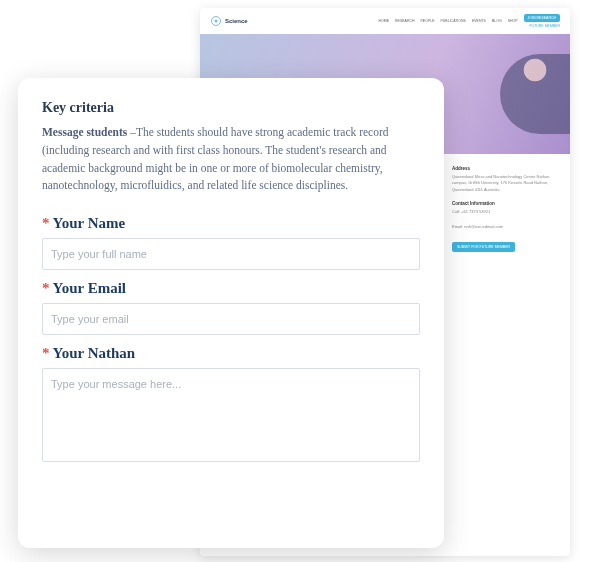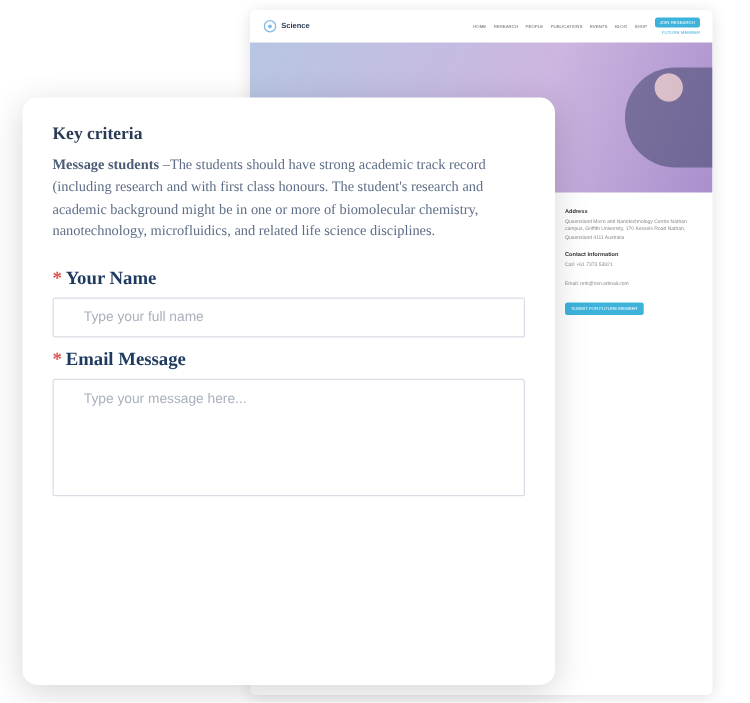--- a/index.html
+++ b/index.html
@@ -98,21 +98,21 @@
     font-size: 15px;
     font-weight: 700;
     color: #1e3a5f;
     margin-bottom: 6px;
   }
   .field label .req { color: #d9534f; margin-right: 3px; }
   .field input, .field textarea {
     width: 100%;
     border: 1px solid #d9dee6;
     border-radius: 2px;
-    padding: 9px 24px;
+    padding: 9px 8px;
     font-size: 11px;
     color: #444;
     font-family: Arial, sans-serif;
     background: #fff;
   }
   .field input::placeholder, .field textarea::placeholder { color: #aab1bd; }
   .field textarea { height: 94px; resize: none; }
 </style>
 </head>
 <body>
@@ -171,19 +171,23 @@
   <h3>Key criteria</h3>
   <p class="desc">
     <b>Message students</b><span> –The students should have strong academic track record (including research and with first class honours. The student's research and academic background might be in one or more of biomolecular chemistry, nanotechnology, microfluidics, and related life science disciplines.</span>
   </p>
 
   <div class="field">
     <label><span class="req">*</span><span>Your Name</span></label>
     <input type="text" placeholder="Type your full name" style="">
   </div>
 
+  <div class="field">
+    <label><span class="req">*</span><span>Your Email</span></label>
+    <input type="text" placeholder="Type your email" style="">
+  </div>
 
 
   <div class="field">
-    <label><span class="req">*</span><span>Email Message</span></label>
+    <label><span class="req">*</span><span>Your Nathan</span></label>
     <textarea placeholder="Type your message here..." style=""></textarea>
   </div>
 </div>
 
 </body></html>

